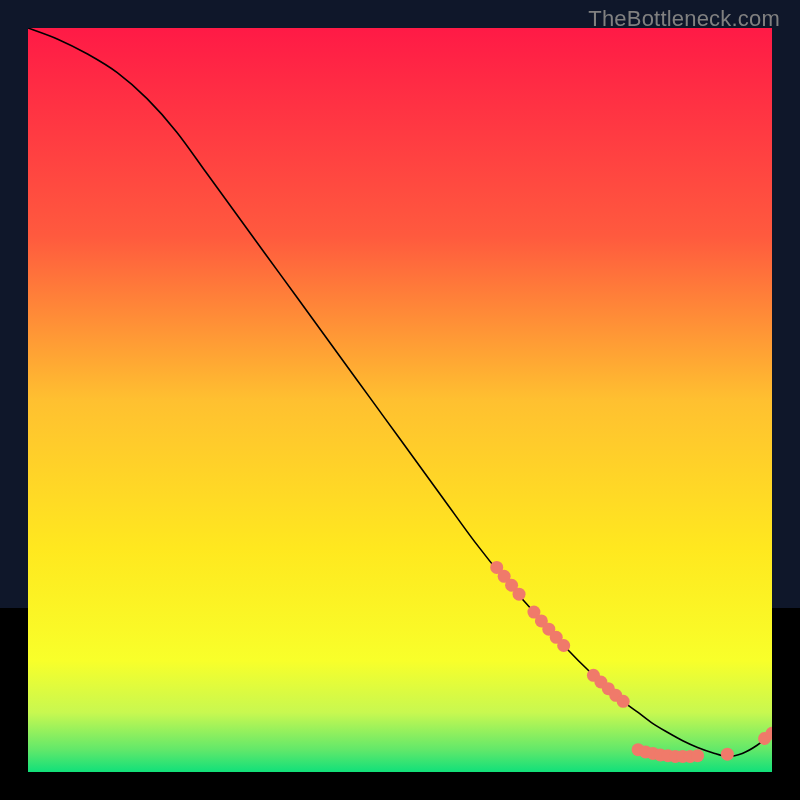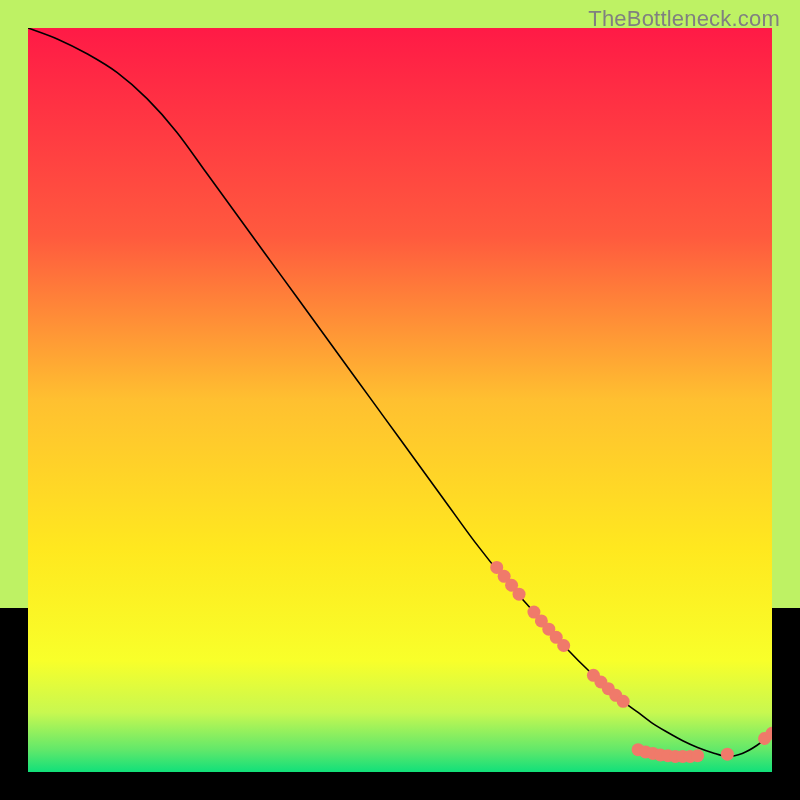--- a/index.html
+++ b/index.html
@@ -1,17 +1,17 @@
 <!DOCTYPE html>
 <html><head>
 <meta charset="utf-8">
 <style>
   * { margin: 0; padding: 0; box-sizing: border-box; }
   html, body { width: 800px; height: 800px; background: #000; overflow: hidden; }
-  .stage { position: relative; width: 800px; height: 608px; background: #bef264; }
+  .stage { position: relative; width: 800px; height: 608px; background: #0f172a; }
   .watermark {
     position: absolute;
     top: 6px;
     right: 20px;
     font-family: Arial, Helvetica, sans-serif;
     font-size: 22px;
     color: #808080;
     font-weight: 400;
     letter-spacing: 0.2px;
   }

